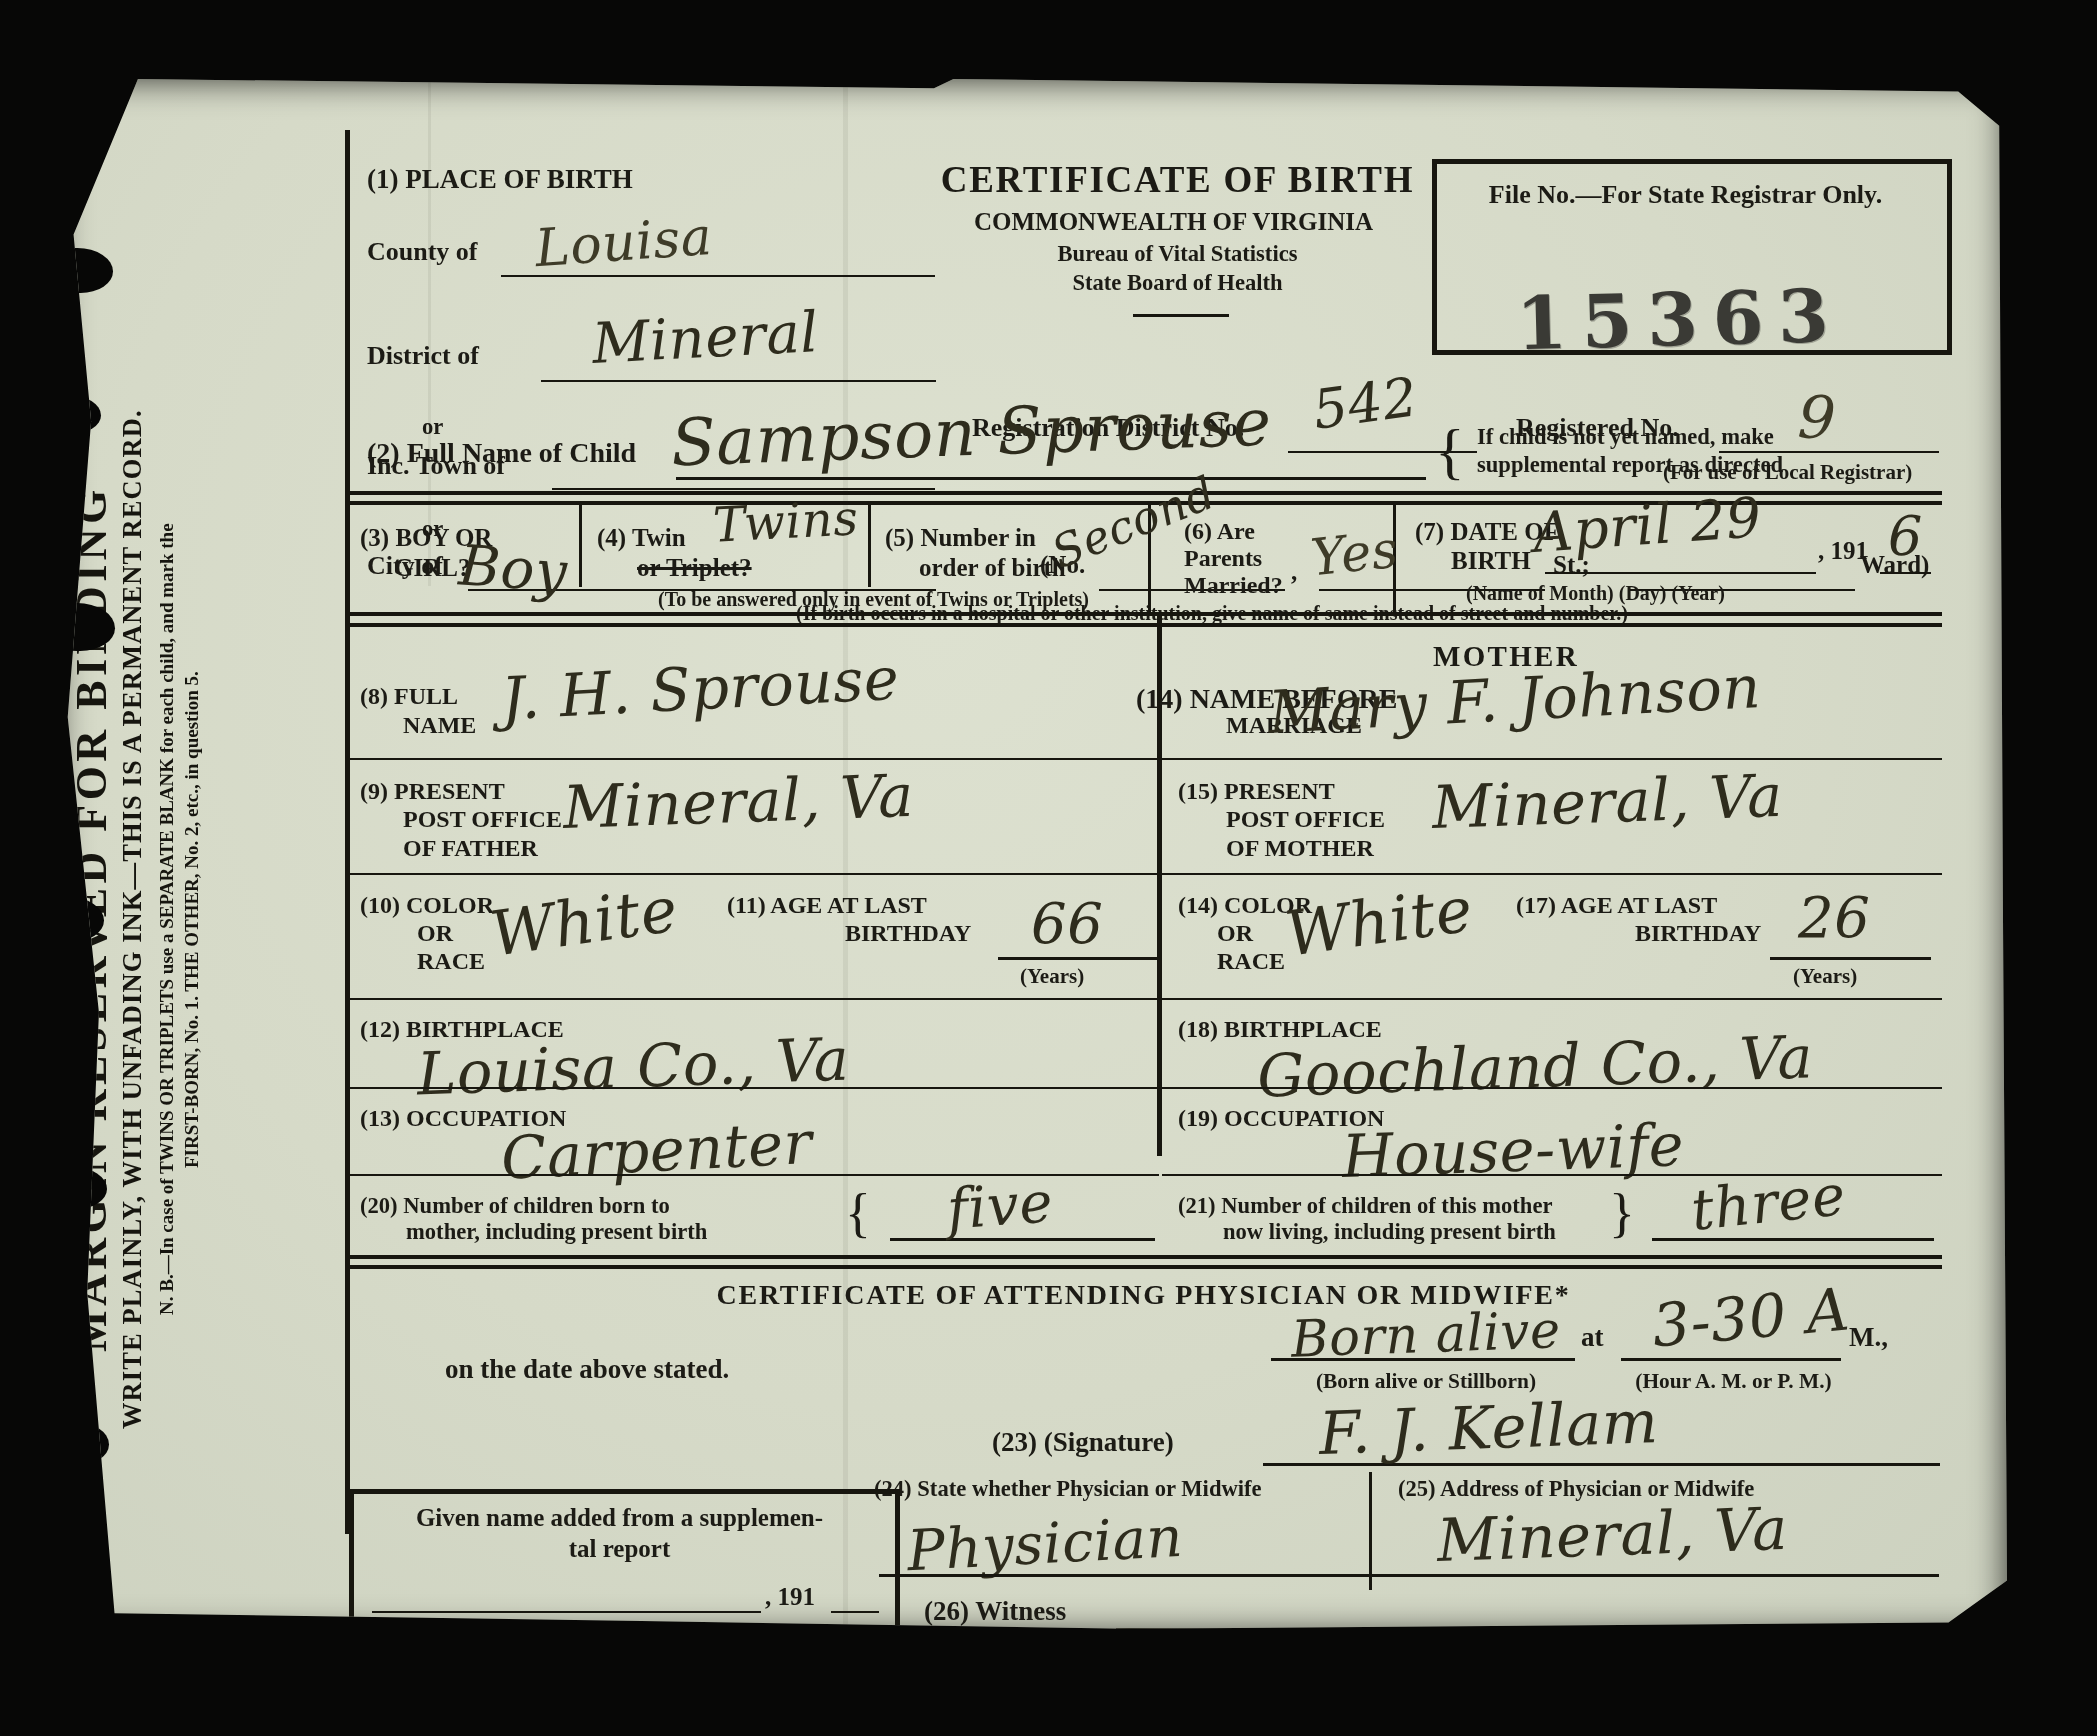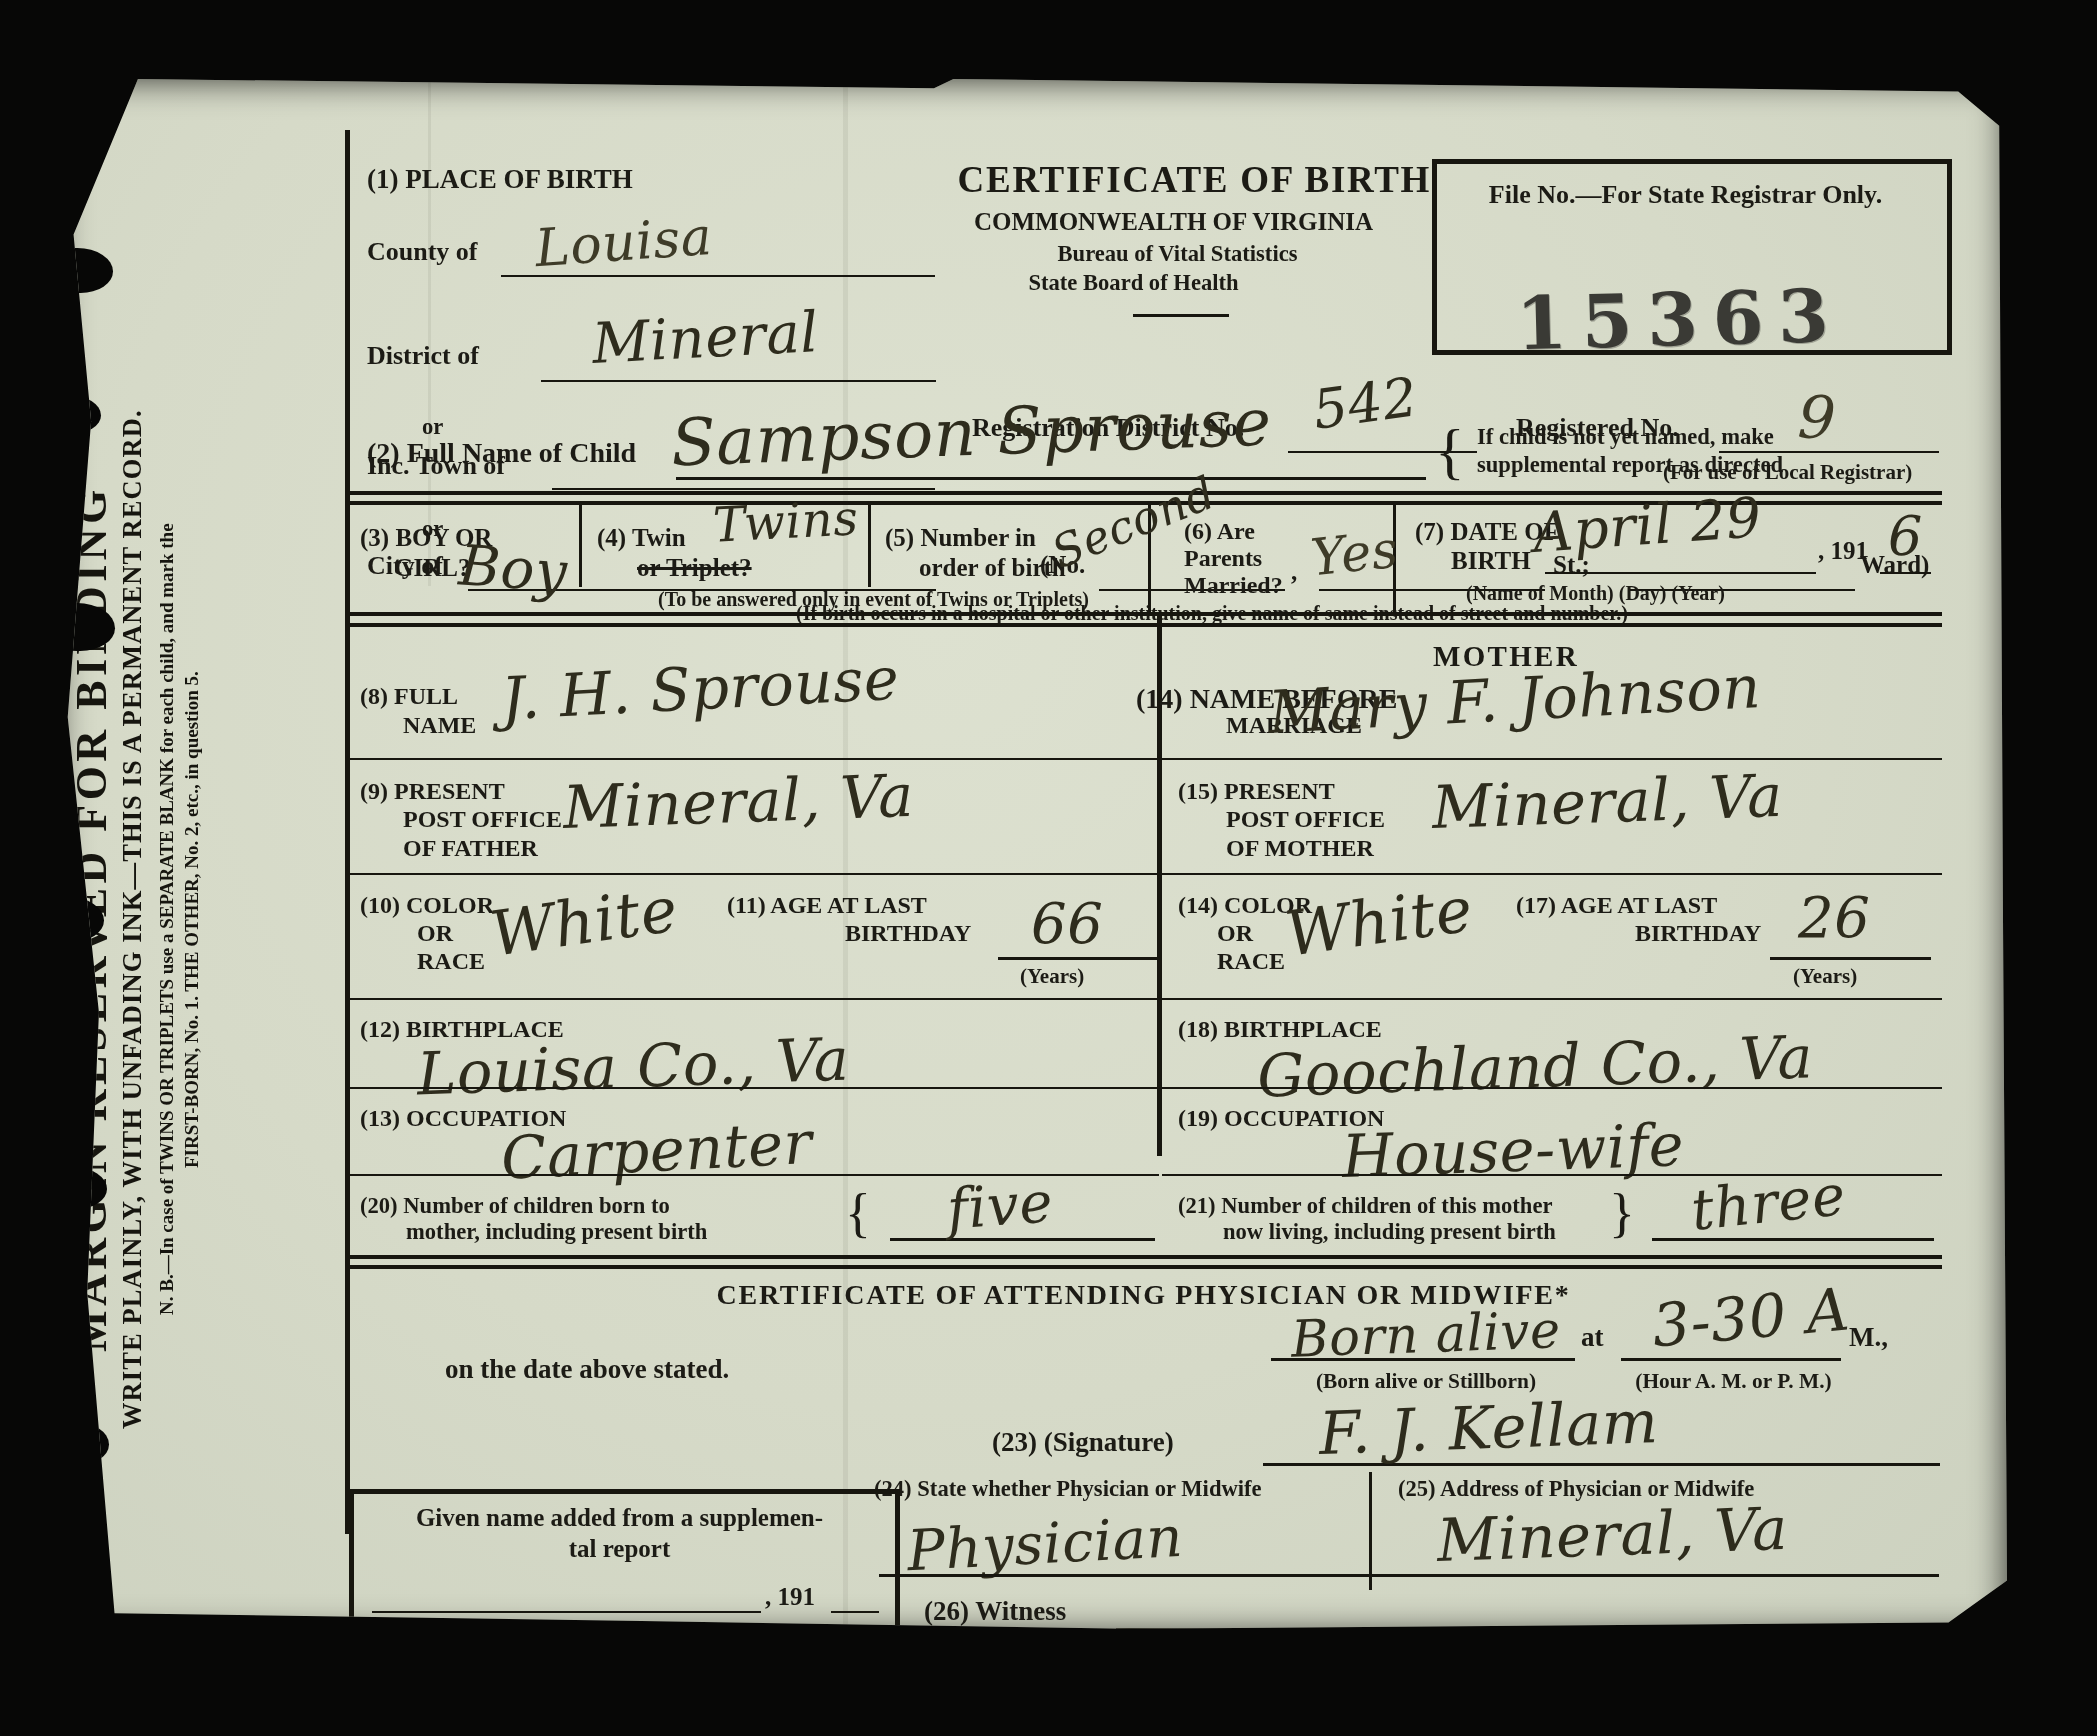--- a/index.html
+++ b/index.html
@@ -66,24 +66,24 @@
   <div class="abs print" style="left:984px;top:472px;font-size:25px">(No.</div>
   <div class="abs rule" style="left:1043px;top:510px;width:186px;height:2.3px"></div>
   <div class="abs print" style="left:1235px;top:479px;font-size:25px">,</div>
   <div class="abs rule" style="left:1263px;top:510px;width:226px;height:2.3px"></div>
   <div class="abs print" style="left:1497px;top:472px;font-size:25px">St.;</div>
   <div class="abs rule" style="left:1573px;top:510px;width:226px;height:2.3px"></div>
   <div class="abs print" style="left:1804px;top:472px;font-size:25px">Ward)</div>
 
   <div class="abs print" style="left:536px;top:523px;width:1240px;text-align:center;font-size:20px">(If birth occurs in a hospital or other institution, give name of same instead of street and number.)</div>
 
-  <div class="abs print" style="left:868px;top:80px;width:507px;text-align:right;font-size:37px;letter-spacing:1.7px">CERTIFICATE OF BIRTH</div>
+  <div class="abs print" style="left:868px;top:80px;width:507px;text-align:center;font-size:37px;letter-spacing:1.7px">CERTIFICATE OF BIRTH</div>
   <div class="abs print" style="left:864px;top:129px;width:507px;text-align:center;font-size:25px">COMMONWEALTH OF VIRGINIA</div>
   <div class="abs print" style="left:868px;top:162px;width:507px;text-align:center;font-size:22.6px">Bureau of Vital Statistics</div>
-  <div class="abs print" style="left:824px;top:191px;width:507px;text-align:center;font-size:22.6px">State Board of Health</div>
+  <div class="abs print" style="left:868px;top:191px;width:507px;text-align:center;font-size:22.6px">State Board of Health</div>
   <div class="abs rule" style="left:1077px;top:235px;width:96px;height:3.4px"></div>
 
   <div class="abs print" style="left:916px;top:334px;font-size:26px">Registration District No.</div>
   <div class="abs rule" style="left:1232px;top:372px;width:189px;height:2.3px"></div>
   <div class="abs hw hwd" style="left:1257px;top:293px;font-size:54px;transform:rotate(-8deg)">542</div>
 
   <div class="abs print" style="left:1460px;top:334px;font-size:26px">Registered No.</div>
   <div class="abs rule" style="left:1663px;top:372px;width:220px;height:2.3px"></div>
   <div class="abs hw" style="left:1742px;top:304px;font-size:59px;transform:rotate(3deg)">9</div>
   <div class="abs print" style="left:1607px;top:382px;font-size:21px">(For use of Local Registrar)</div>

